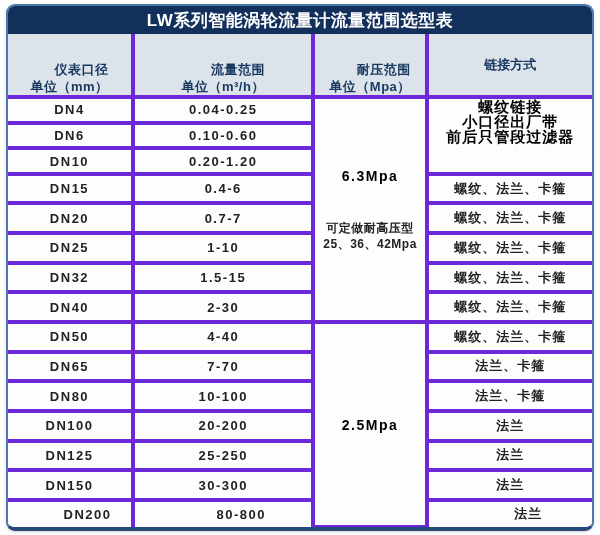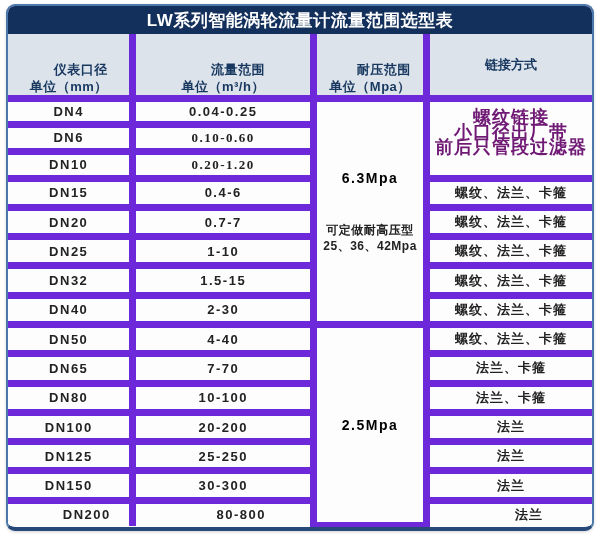--- a/index.html
+++ b/index.html
@@ -31,28 +31,28 @@
     align-items: center;
     justify-content: center;
   }
   table.spec {
     width: 100%;
     height: 495px;
     border-collapse: collapse;
     table-layout: fixed;
   }
   .spec th, .spec td {
-    border: 7px solid #6d28d9;
+    border: 4px solid #6d28d9;
     text-align: center;
     vertical-align: middle;
     padding: 0;
     overflow: hidden;
   }
   .spec th:first-child, .spec td:first-child { border-left: none; }
-  .spec th:last-child,  .spec td:last-child  { border-right: none; font-family: Liberation Serif, serif; }
+  .spec th:last-child,  .spec td:last-child  { border-right: none; }
   .spec thead th { border-top: none; }
   .spec tbody tr:last-child td { border-bottom: none; padding-left: 36px; }
   .spec thead th {
     background: #dce3eb;
     height: 52px;
     color: #17375f;
     font-size: 13px;
     font-weight: bold;
     border-bottom-width: 2px;
   }
@@ -72,26 +72,26 @@
   td.dn-cell, td.range-cell { letter-spacing: 1.5px; }
   td.conn-cell {
     font-size: 12.5px;
     font-weight: bold;
     letter-spacing: 1px;
     color: #242424;
     margin-top: 8px;
   }
   td.conn-merged-cell { vertical-align: top; }
   .conn-merged {
-    padding-top: 8px;
+    padding-top: 0;
     line-height: 15px;
-    font-size: 18px;
+    font-size: 15px;
     font-weight: bold;
     letter-spacing: 1px;
-    color: #701a75;
+    color: #000000;
   }
   .pressure-main {
     font-size: 14px;
     font-weight: bold;
     letter-spacing: 1.5px;
     color: #000000;
   }
   .pressure-note {
     margin-top: 36px;
     font-size: 12px;

